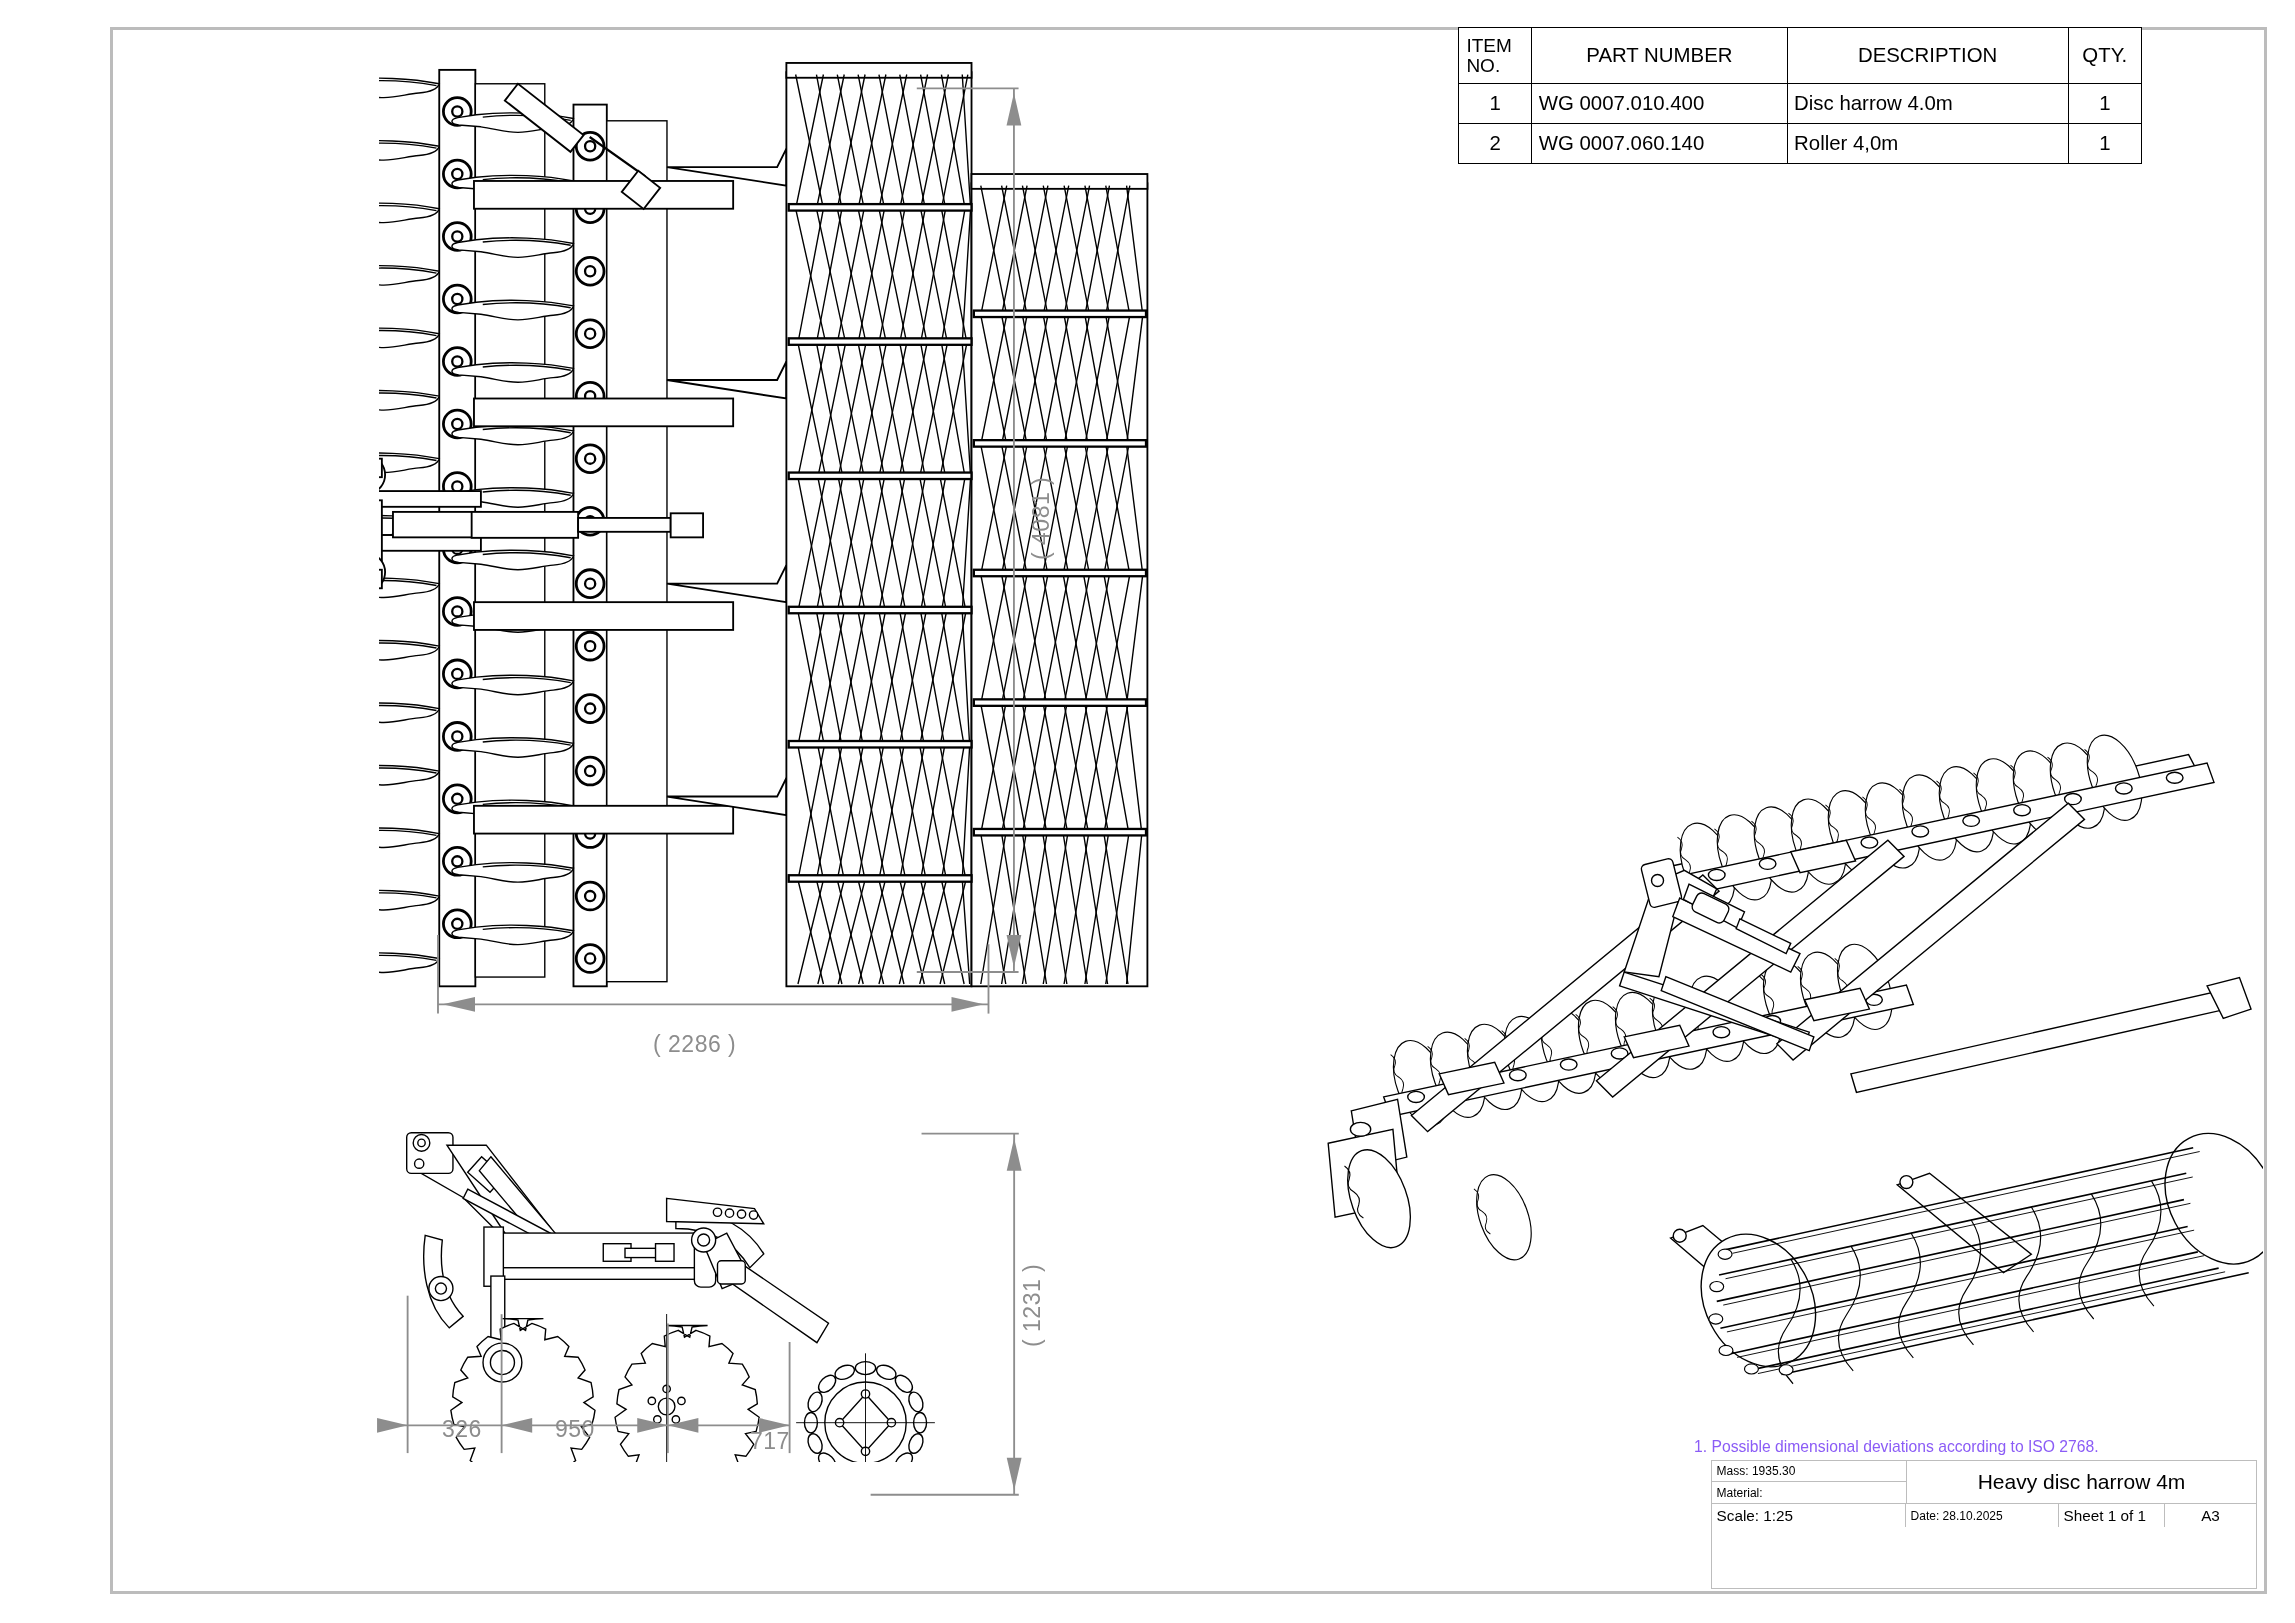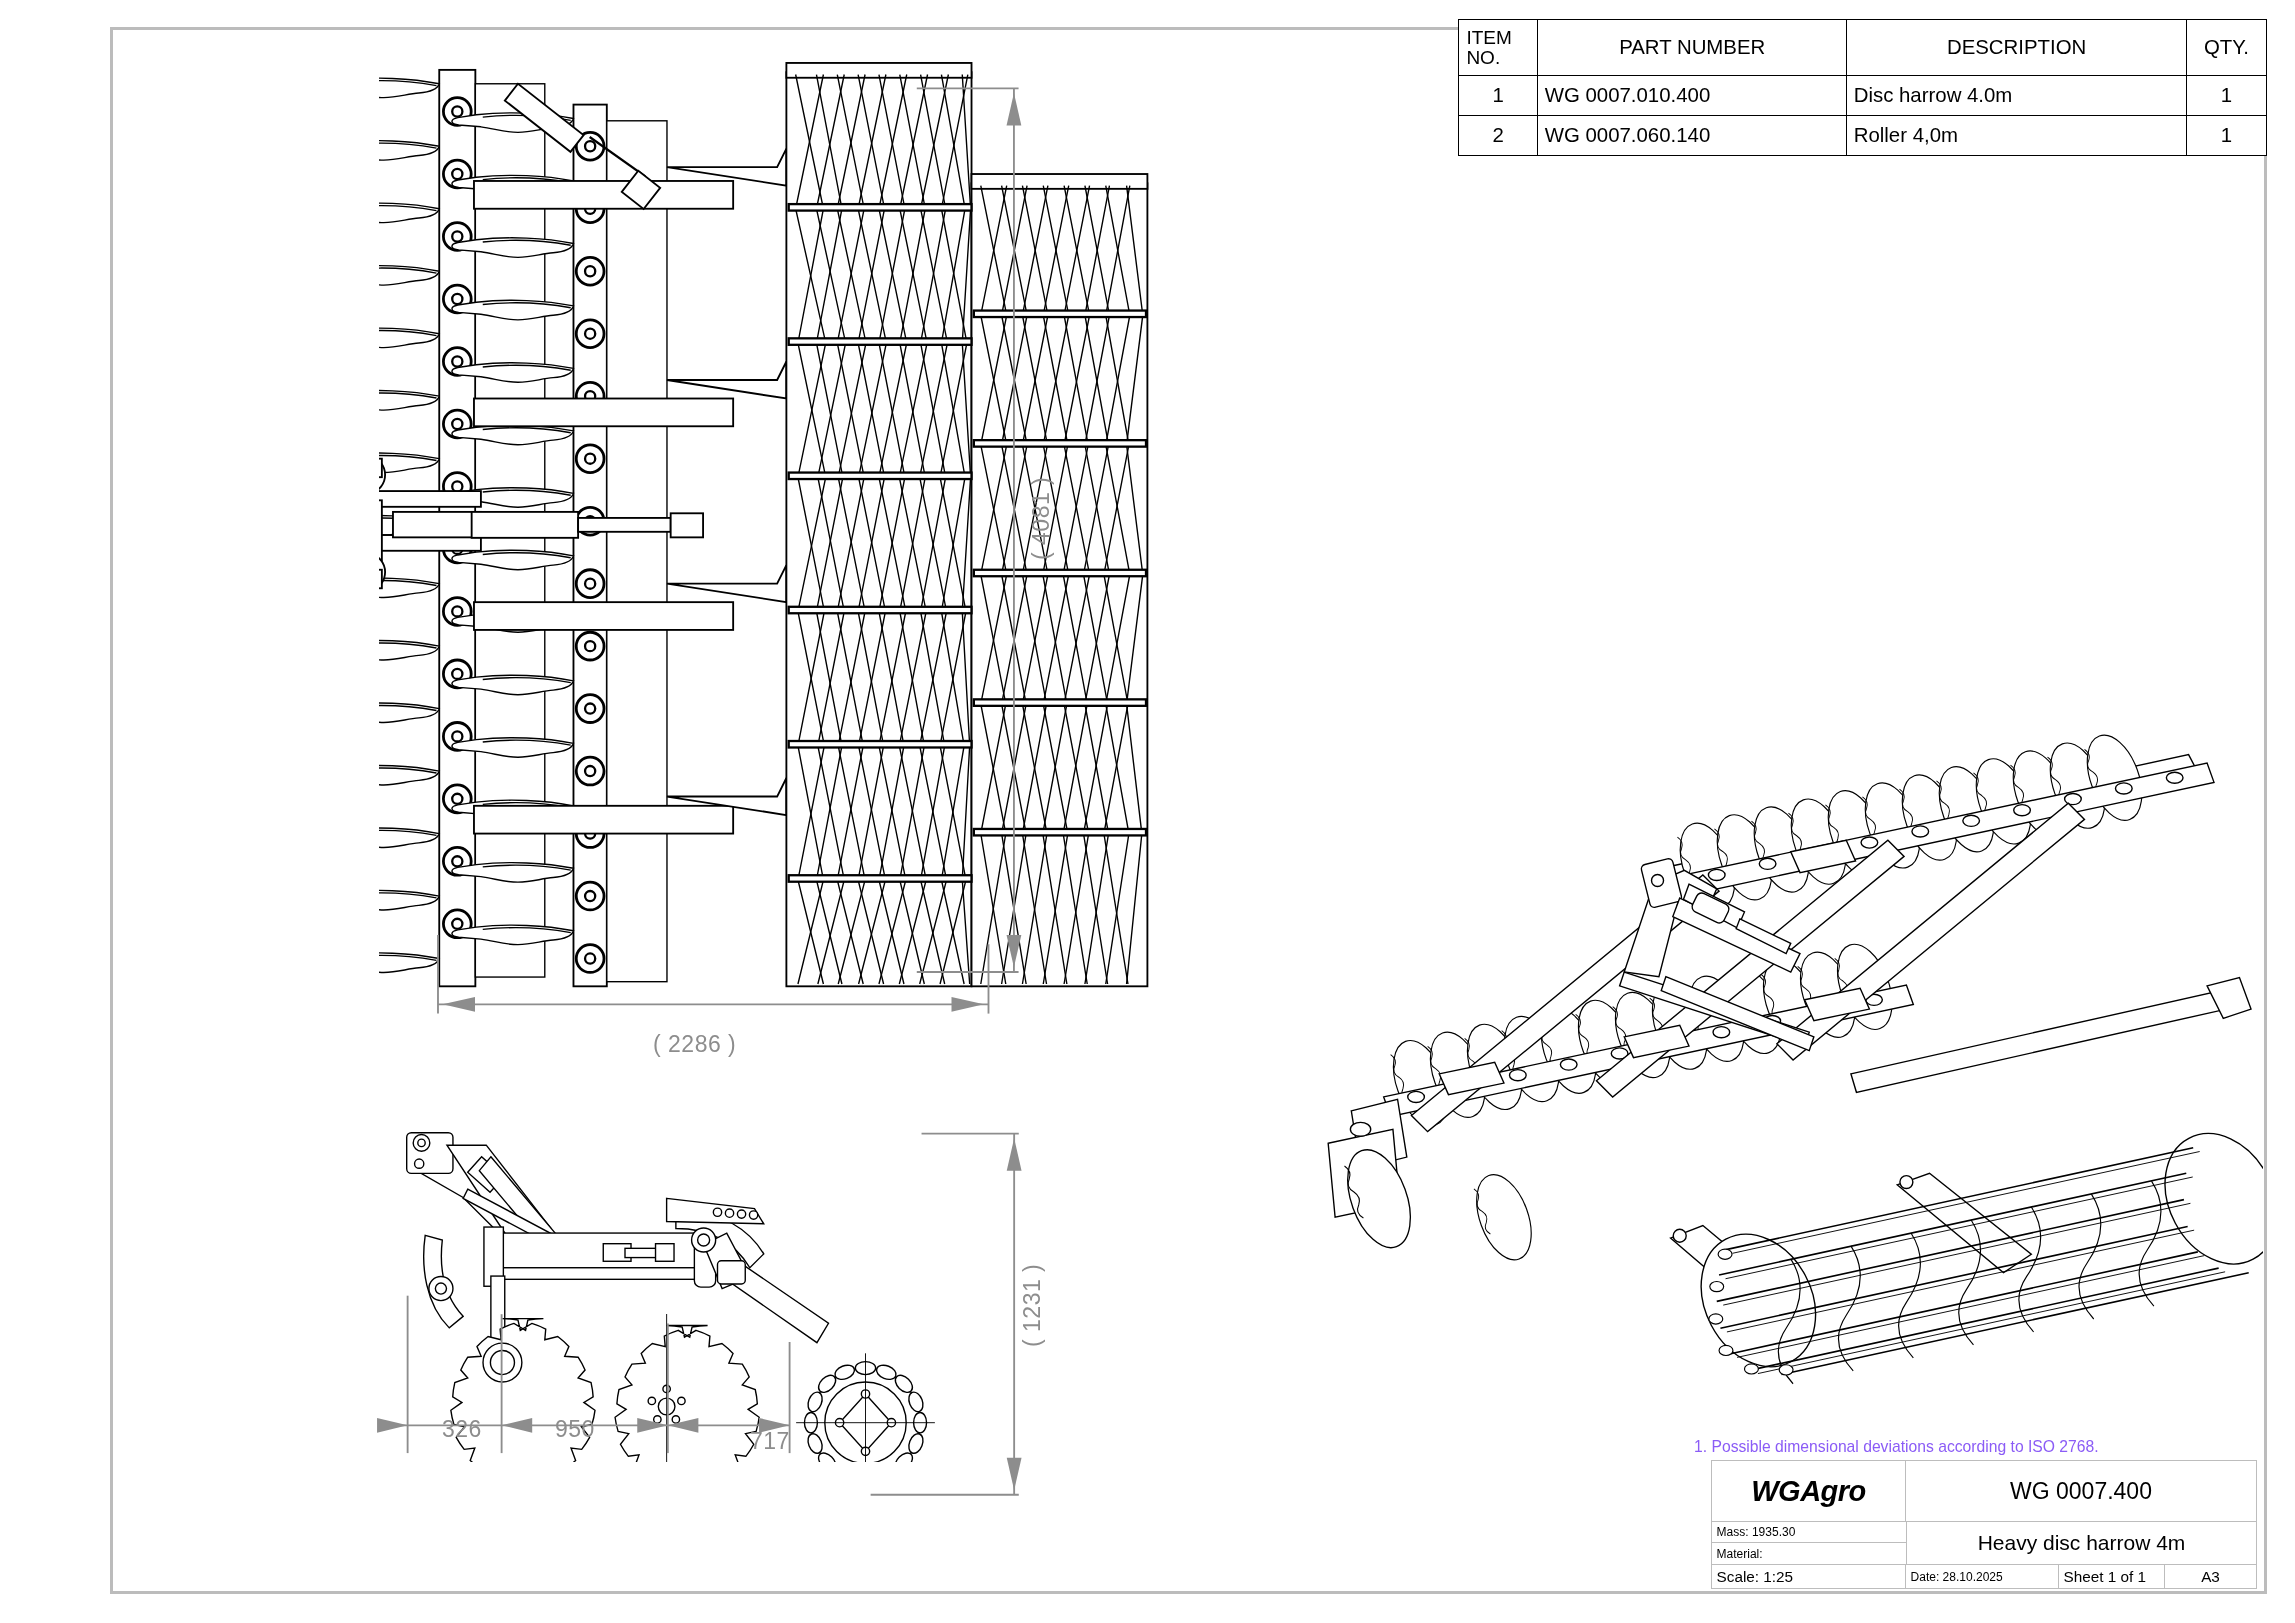--- a/index.html
+++ b/index.html
@@ -4,21 +4,21 @@
 <style>
   html,body{margin:0;padding:0;background:#fff;}
   body{width:2295px;height:1623px;position:relative;overflow:hidden;
        font-family:"Liberation Sans", sans-serif;}
 
   
   #sheet-frame{position:absolute;left:110px;top:27px;width:2157px;height:1567px;
         border:3.2px solid #bcbcbc;box-sizing:border-box;background:#fff;}
 
   
-  #bom{position:absolute;left:1458px;top:19px;width:809px;
+  #bom{position:absolute;left:1458px;top:27px;width:684px;
        border-collapse:collapse;background:#fff;}
   #bom td,#bom th{border:1.4px solid #000;padding:0 6.5px;
        font-size:20.4px;font-weight:400;color:#000;line-height:1.08;
        font-family:"Liberation Sans", sans-serif;}
   #bom th{text-align:center;vertical-align:middle;height:55px;font-weight:400;}
   #bom td{height:39px;vertical-align:middle;}
   .c-item{width:67px;text-align:center;}
   .c-part{width:319px;text-align:left;}
   .c-desc{width:352px;text-align:left;}
   .c-qty{width:69px;text-align:center;}
@@ -738,24 +738,20 @@
       </g>
     <g transform="translate(170,1050) scale(1.15)">
         <use href="#iso-disc"></use>
       </g>
   </g>
 </svg>
 
 <div id="notes">1. Possible dimensional deviations according to ISO 2768.</div>
 
 <div id="titleblock">
-  <div class="tb-row">
-    <div class="tb-cell" id="tb-logo">WGAgro</div>
-    <div class="tb-cell" id="tb-drawno">WG 0007.400</div>
-  </div>
   <div class="tbmidrow">
     <div id="tb-left" style="border-right:1.9px solid #bdbdbd;">
       <div class="tb-sub">Mass: 1935.30</div>
       <div class="tb-sub">Material:</div>
     </div>
     <div class="tb-cell" id="tb-title" style="border-left:none;">Heavy disc harrow 4m</div>
   </div>
   <div class="tb-row" style="border-bottom:none;">
     <div class="tb-cell" id="tb-scale">Scale: 1:25</div>
     <div class="tb-cell" id="tb-date">Date: 28.10.2025</div>

